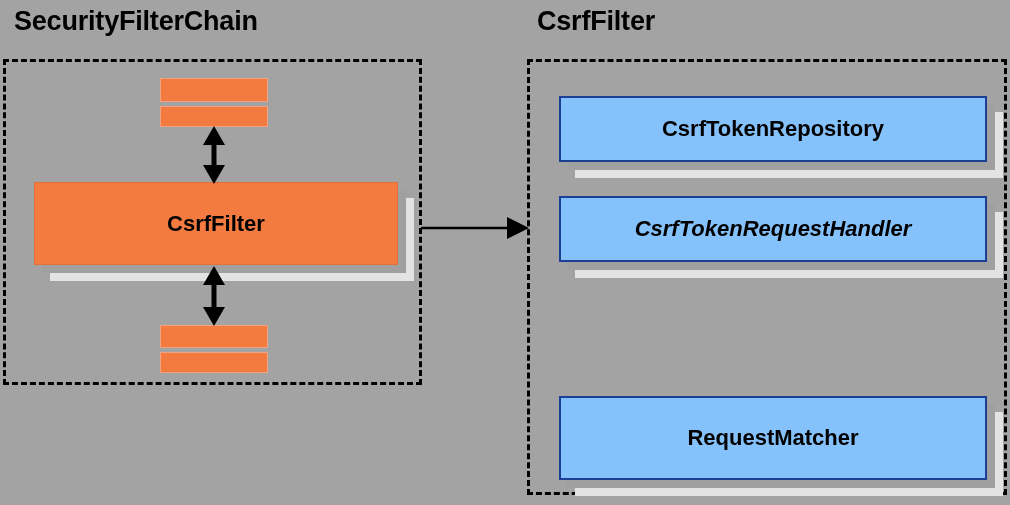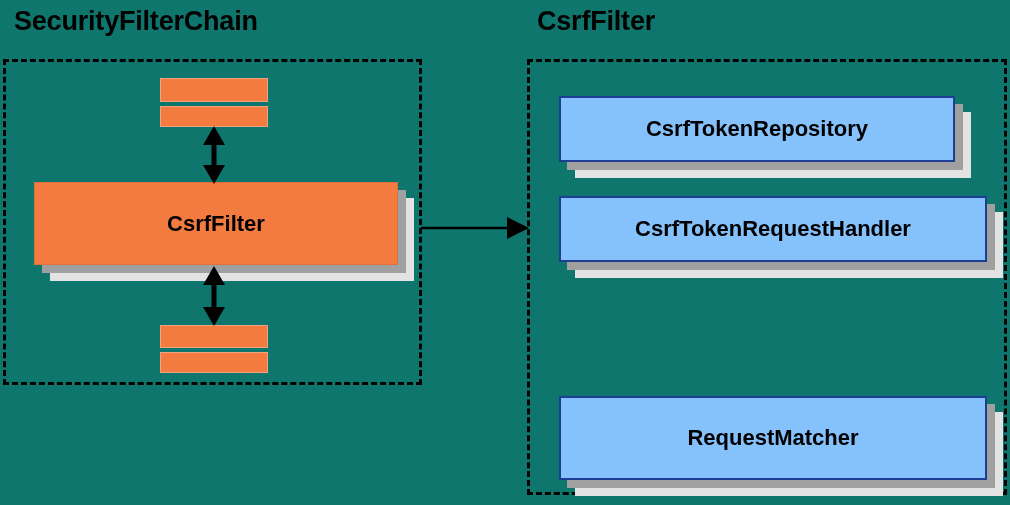--- a/index.html
+++ b/index.html
@@ -7,21 +7,21 @@
     padding: 0;
     background: #ffffff;
   }
   body {
     font-family: "Liberation Sans", sans-serif;
   }
   #canvas {
     position: relative;
     width: 1010px;
     height: 505px;
-    background: #0f766e;
+    background: #a3a3a3;
     overflow: hidden;
   }
 
   
   .panel-title {
     position: absolute;
     font-size: 27px;
     font-weight: bold;
     color: #000000;
     letter-spacing: -0.2px;
@@ -154,28 +154,28 @@
     <svg width="110" height="26" viewBox="0 0 110 26">
       <line x1="0" y1="13" x2="92" y2="13" stroke="#000" stroke-width="2.5"></line>
       <polygon points="108,13 86,24 86,2" fill="#000"></polygon>
     </svg>
   </div>
 
   <div class="panel-title" id="title-right">CsrfFilter</div>
 
   <div class="dashed-panel" id="panel-right"></div>
 
-  <div class="node blue" style="left:559px; top:96px; width:396px; height:66px;">
+  <div class="node blue" style="left:559px; top:96px; width:428px; height:66px;">
     <span class="shadow-far"></span>
     <span class="shadow-near"></span>
     <span class="face"></span>
     <span class="label">CsrfTokenRepository</span>
   </div>
 
-  <div class="node blue" style="left:559px; top:196px; width:428px; height:66px;">
+  <div class="node blue" style="left:559px; top:196px; width:428px; height:66px;font-style:italic;">
     <span class="shadow-far"></span>
     <span class="shadow-near"></span>
     <span class="face"></span>
     <span class="label">CsrfTokenRequestHandler</span>
   </div>
 
 
   <div class="node blue" style="left:559px; top:396px; width:428px; height:84px;">
     <span class="shadow-far"></span>
     <span class="shadow-near"></span>

